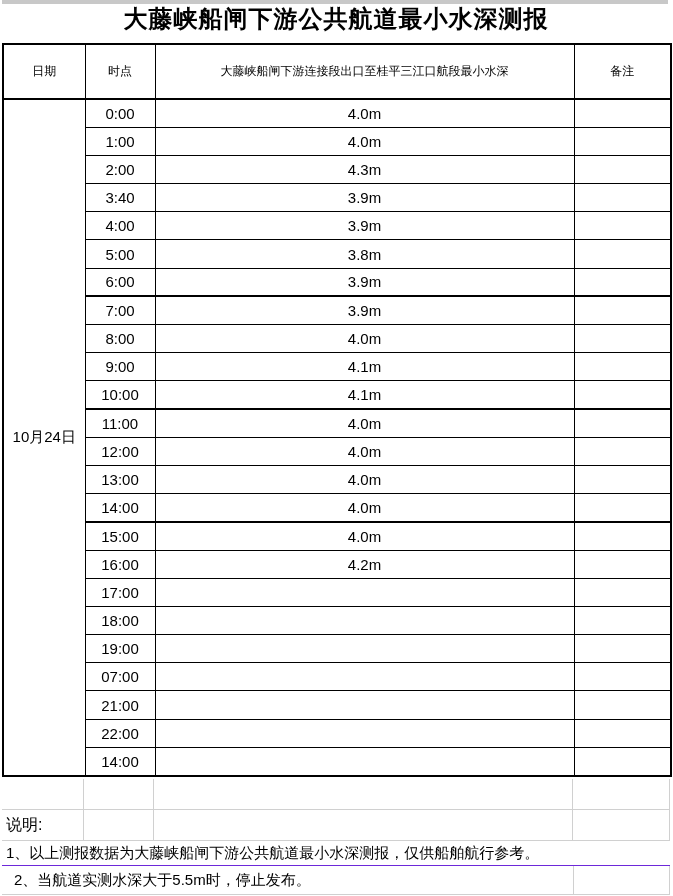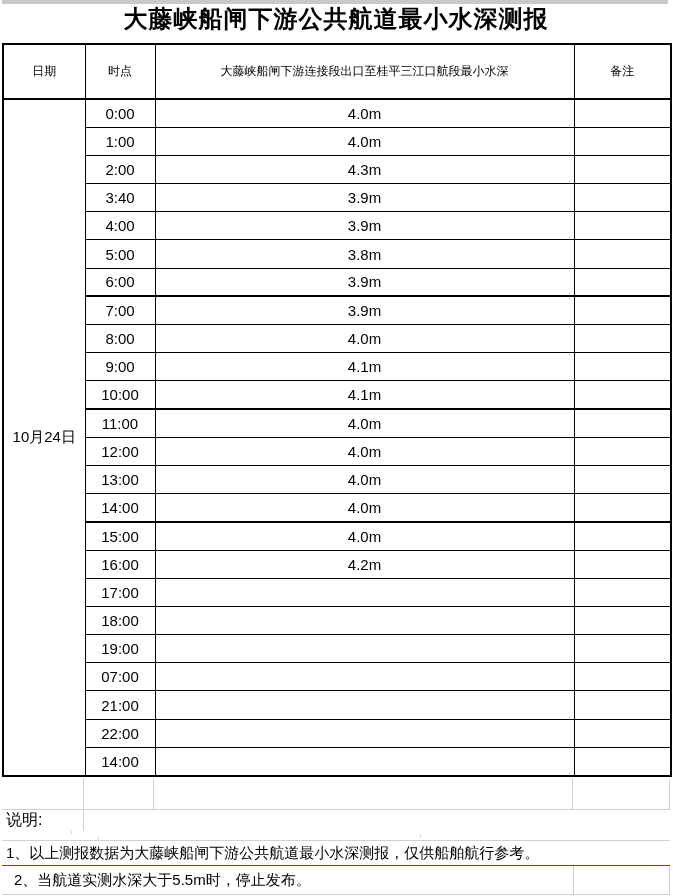--- a/index.html
+++ b/index.html
@@ -27,21 +27,21 @@
   table.depth thead tr { height:55px; }
   table.depth thead th { border-bottom:2px solid #000000; font-size:12px; }
   table.depth tbody tr { height:28.2px; }
   table.depth tbody td { font-size:15px; }
   td.date-cell { font-size:16px; }
   tr.thick-bottom td { border-bottom-width:2px; }
   .notes { position:absolute; top:779px; left:2px; width:668px; font-size:15px; }
   .note-grid-row { display:flex; border-bottom:1px solid #d0d0d0; }
   .note-grid-row .cell { border-right:1px solid #d0d0d0; height:100%; }
   .row-empty { height:31px; }
-  .row-label { height:31px;flex-direction:column; }
+  .row-label { height:31px; }
   .row-label .cell { display:flex; align-items:center; }
   .c1 { width:82px; } .c2 { width:70px; } .c3 { width:419px; } .c4 { width:97px; border-right:1px solid #d0d0d0; }
   .label-text { padding-left:4px; font-size:16px; }
   .row-note1 { height:25px; display:flex; align-items:center; padding-left:4px; border-bottom:1px solid #6d28d9; }
   .row-note2 { height:29px; display:flex; border-bottom:1px solid #d0d0d0; }
   .row-note2 .cell-text { width:571px; display:flex; align-items:center; padding-left:4px; border-right:1px solid #d0d0d0;margin-left:8px; }
   .row-note2 .cell-rest { width:97px; border-right:1px solid #d0d0d0; }
 </style>
 </head>
 <body>

